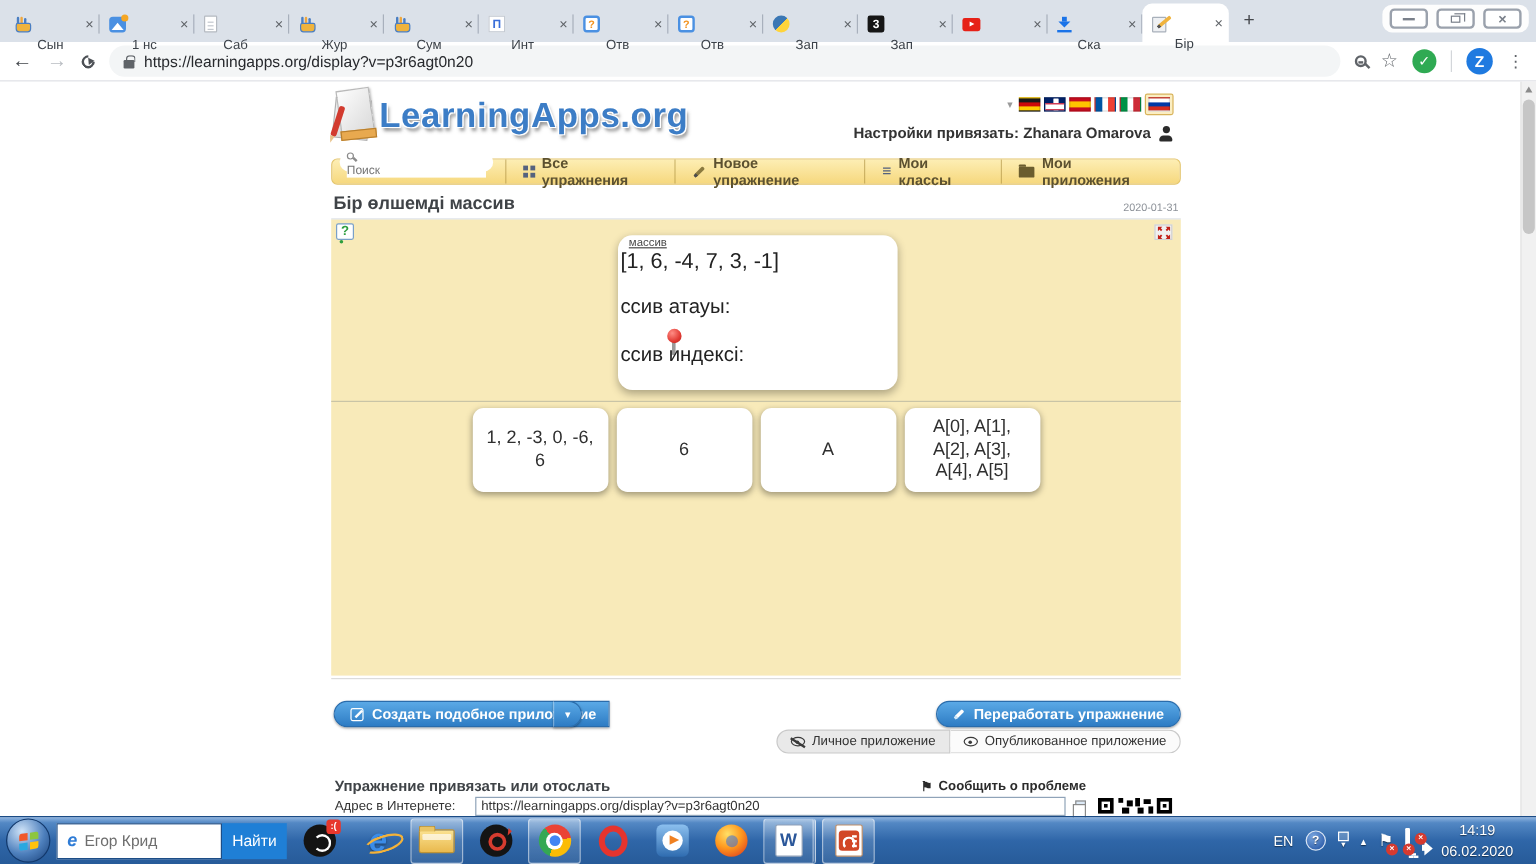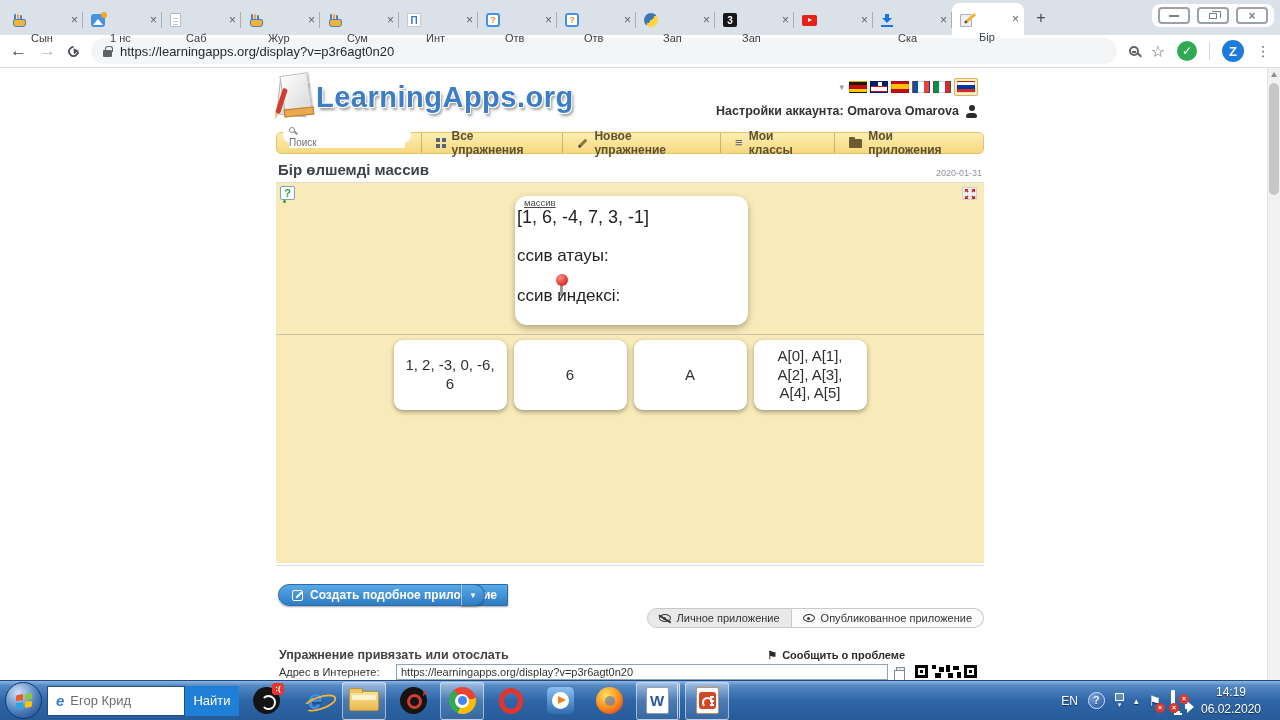--- a/index.html
+++ b/index.html
@@ -357,21 +357,21 @@
       <span class="flag flag-gb"></span>
       <span class="flag flag-es"></span>
       <span class="flag flag-fr"></span>
       <span class="flag flag-it"></span>
       <span class="flag-sel">
           <span class="flag flag-ru"></span>
         </span>
     </div>
 
     <div class="account-row">
-      <span>Настройки аккаунта: Omarova Omarova</span>
+      <span>Настройки привязать: Zhanara Omarova</span>
       <span class="person-ico"></span>
     </div>
 
     <div class="sitenav">
       <div class="search-pill">
         <span class="mag-ico"></span>
         <input type="text" placeholder="Поиск" style="">
       </div>
       <div class="sn-item">
         <span class="grid4"></span>
@@ -427,20 +427,24 @@
     </div>
 
     <div class="below-divider"></div>
 
     <div class="btns-row">
       <div class="btn-blue split-left">
         <span class="editbox-ico"></span>
         <span>Создать подобное приложение</span>
       </div>
       <div class="split-caret">▾</div>
+      <div class="btn-blue btn-rework">
+        <span class="pen-white"></span>
+        <span>Переработать упражнение</span>
+      </div>
     </div>
 
     <div class="seg-row">
       <div class="seg seg-left">
         <span class="eye-ico eye-off"></span>
         <span>Личное приложение</span>
       </div>
       <div class="seg seg-right">
         <span class="eye-ico"></span>
         <span>Опубликованное приложение</span>

